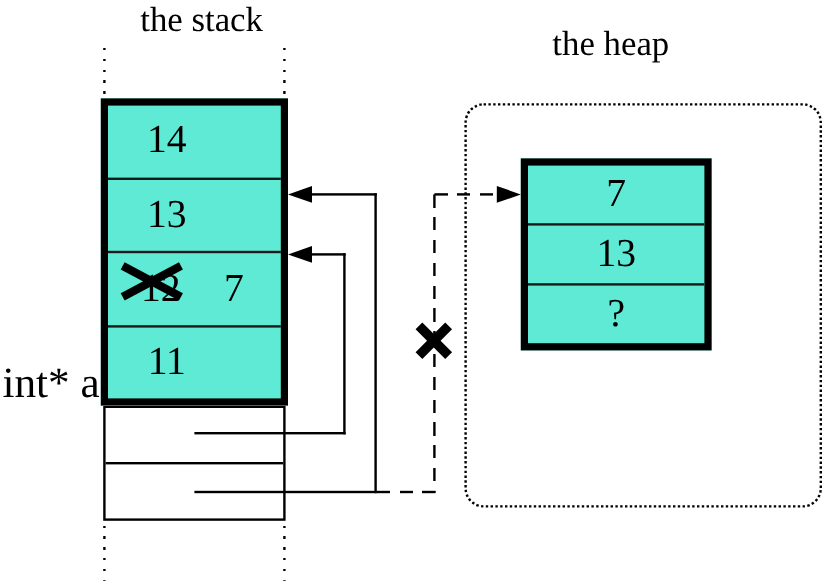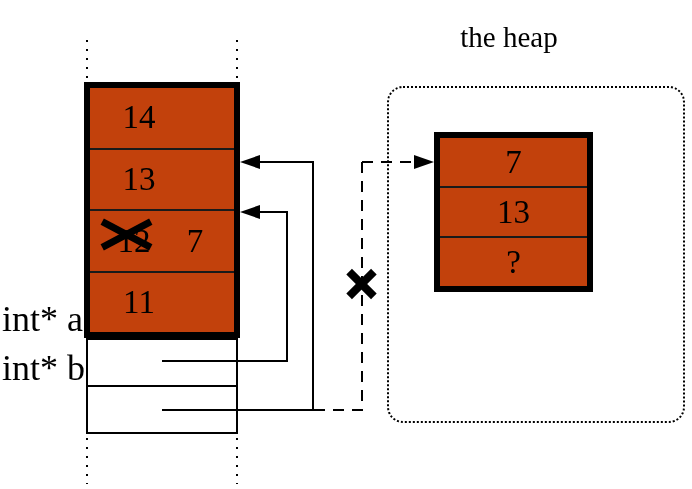--- a/index.html
+++ b/index.html
@@ -20,21 +20,21 @@
           background:repeating-linear-gradient(90deg,#000 0 11px,transparent 11px 19px);}
   .dash-v{position:absolute;width:2px;
           background:repeating-linear-gradient(180deg,#000 0 11px,transparent 11px 19px);}
 
   
   .ah{position:absolute;width:0;height:0;border-top:7px solid transparent;border-bottom:7px solid transparent;}
   .ah.left{border-right:20px solid #000;}
   .ah.right{border-left:20px solid #000;}
 
   
-  .thickbox{position:absolute;border:6px solid #000;box-sizing:border-box;background:#c2410c;}
+  .thickbox{position:absolute;border:6px solid #000;box-sizing:border-box;background:#5eead4;}
   .cells{display:flex;flex-direction:column;width:100%;height:100%;}
   .cell{flex:1;position:relative;display:flex;align-items:center;justify-content:center;
         border-bottom:2px solid #1a1a1a;font-size:33px;line-height:1;}
   .cell:last-child{border-bottom:none;}
   .stack-num{padding-right:46px;}
 
   
   .thinbox{position:absolute;border:2px solid #000;box-sizing:border-box;background:#fff;}
   .thinbox .cell{border-bottom:2px solid #000;}
   .thinbox .cell:last-child{border-bottom:none;}
@@ -51,20 +51,21 @@
 
   
   .old-val{position:absolute;left:22px;top:50%;transform:translateY(-50%);width:44px;text-align:center;}
   .new-val{position:absolute;left:88px;top:50%;transform:translateY(-50%);width:34px;text-align:center;}
 </style>
 </head>
 <body>
 
 <div id="fig">
 
+  <div class="title" style="left:90px;width:156px;">the stack</div>
   <div class="title" style="left:429px;width:160px;margin-top:20px;">the heap</div>
 
   <div class="dot-v" style="left:86px;top:40px;height:40px;"></div>
   <div class="dot-v" style="left:236px;top:40px;height:40px;"></div>
   <div class="dot-v" style="left:86px;top:438px;height:46px;"></div>
   <div class="dot-v" style="left:236px;top:438px;height:46px;"></div>
 
   <div class="heap-region" style="left:387px;top:86px;width:298px;height:337px;"></div>
 
   <div class="thickbox" style="left:84px;top:82px;width:156px;height:256px;">
@@ -90,21 +91,20 @@
   </div>
 
   <div class="thinbox" style="left:86px;top:338px;width:152px;height:96px;">
     <div class="cells">
       <div class="cell"></div>
       <div class="cell"></div>
     </div>
   </div>
 
   <div class="plabel" style="top:301px;">int* a</div>
-  <div class="plabel" style="top:350px;">int* b</div>
 
   <div class="thickbox" style="left:434px;top:132px;width:159px;height:160px;">
     <div class="cells">
       <div class="cell">
         <span>7</span>
       </div>
       <div class="cell">
         <span>13</span>
       </div>
       <div class="cell">

